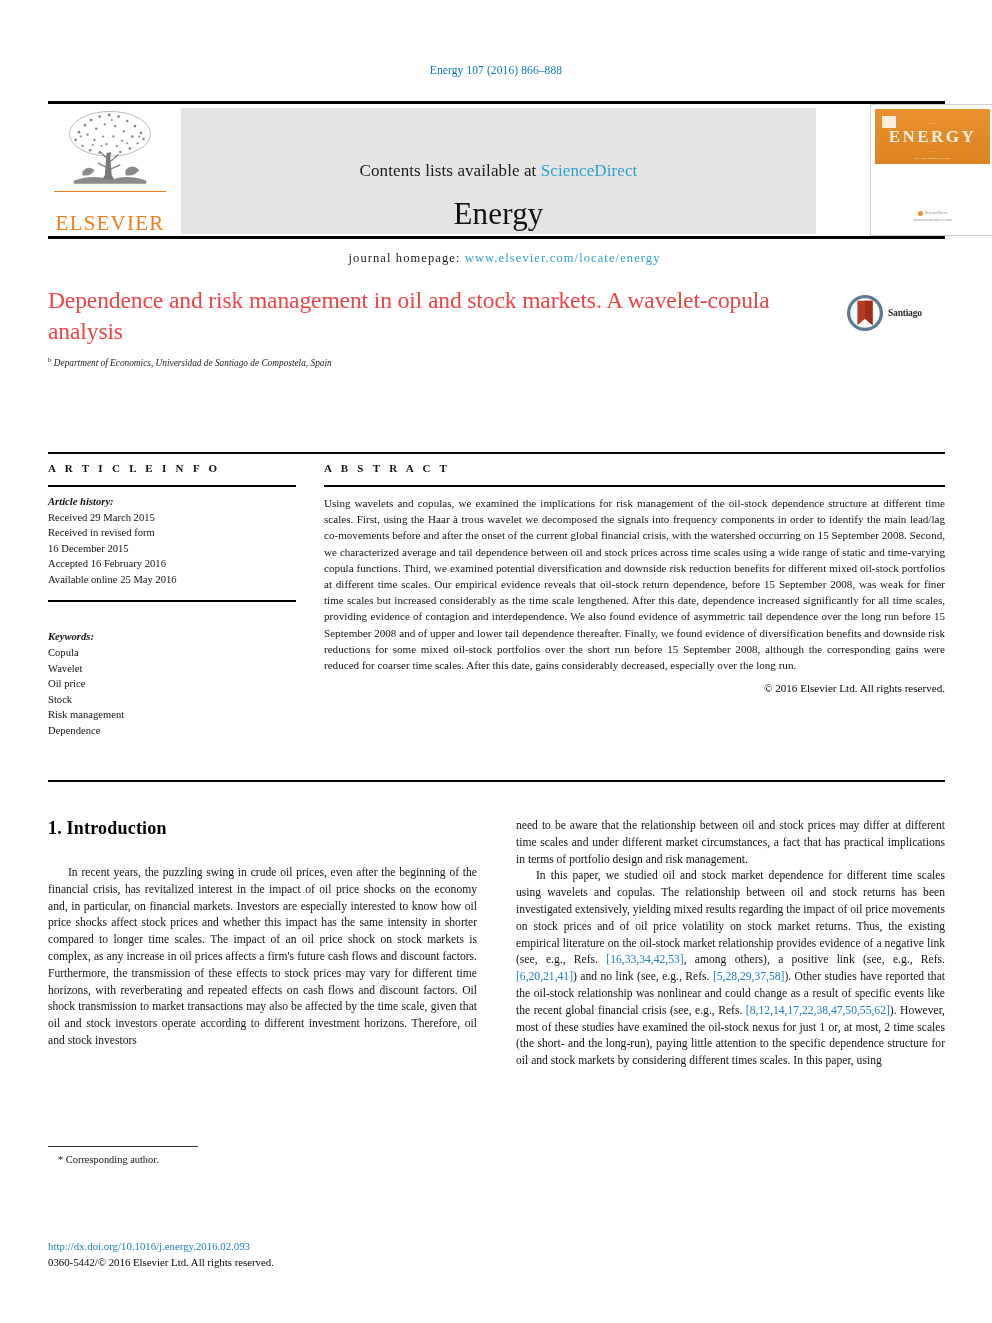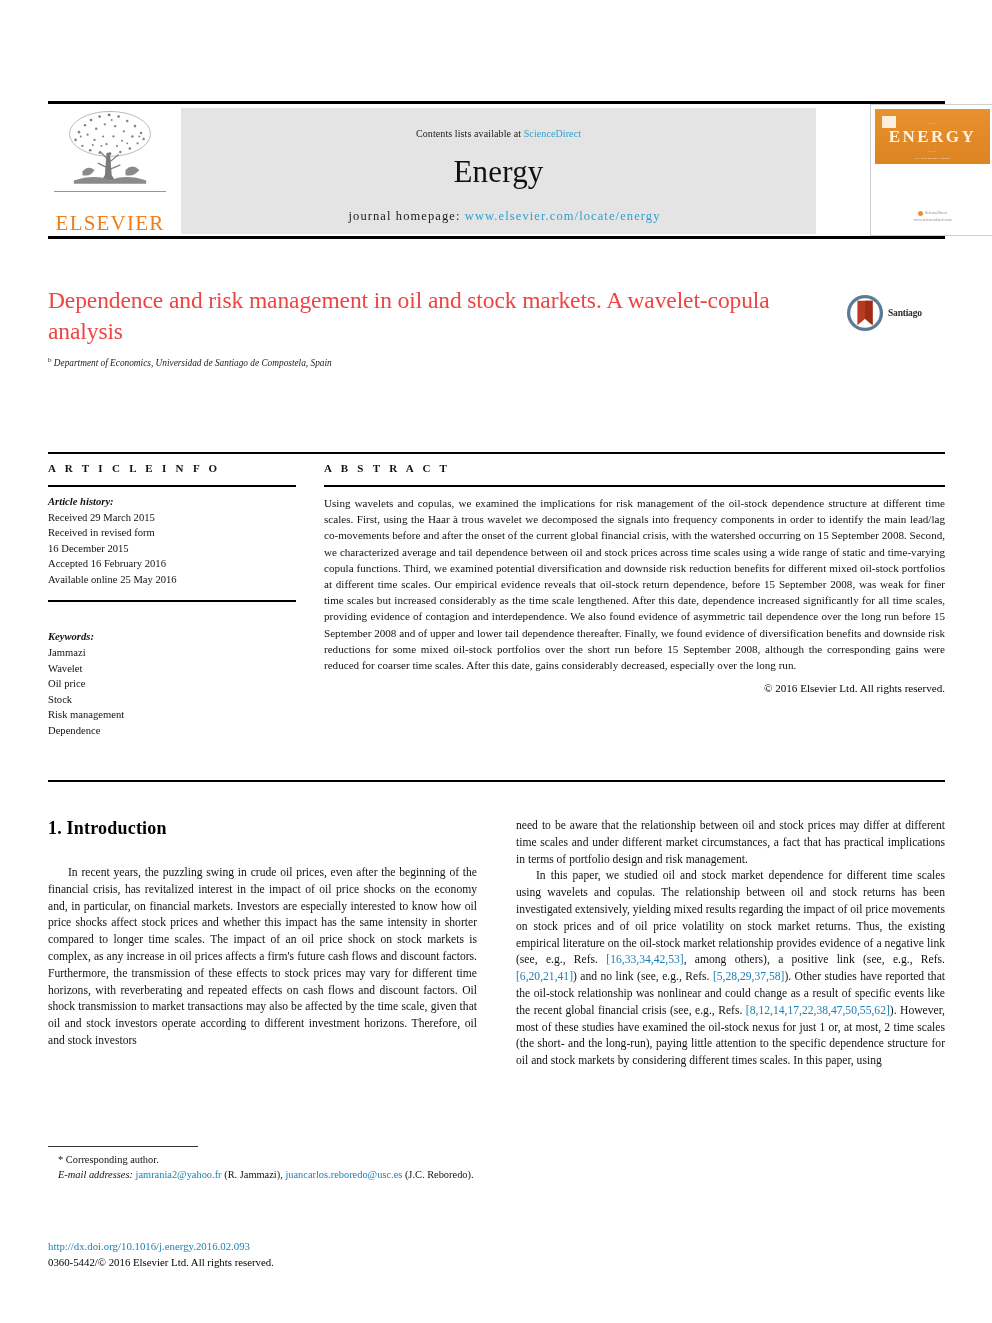--- a/index.html
+++ b/index.html
@@ -66,24 +66,25 @@
   }
 
   .grey-band {
     position: absolute;
     left: 133px; top: 7px;
     width: 635px; height: 126px;
     background: #e4e4e4;
     text-align: center;
   }
   .contents-line {
-    font-size: 10px;
+    font-size: 17px;
     color: #1a1a1a;
     padding-top: 20px;
     letter-spacing: .1px;
+    margin-top: 33px;
   }
   .contents-line .sd { color: #2f9fd0; }
   .journal-title {
     font-size: 31px;
     margin-top: 15px;
     letter-spacing: .2px;
     color: #111;
   }
   .homepage-line {
     font-size: 12.5px;
@@ -267,20 +268,21 @@
     font-size: 10.8px;
     line-height: 1.5;
   }
   .doi-link { color: #1a7fb5; }
 </style>
 </head>
 <body>
 
 <div class="page">
 
+  <div class="runhead">Energy 107 (2016) 866–888</div>
 
   <div class="masthead">
     <div class="rule-top"></div>
     <div class="rule-bottom"></div>
 
     <div class="elsevier-logo">
       <svg class="tree-svg" viewBox="0 0 112 94">
         <g fill="#6b6b6b">
           <ellipse cx="56" cy="30" rx="47" ry="26" fill="none" stroke="#7a7a7a" stroke-width="0.6"></ellipse>
           <g opacity="0.85">
@@ -386,21 +388,21 @@
           <div>Received in revised form</div>
           <div>16 December 2015</div>
           <div>Accepted 16 February 2016</div>
           <div>Available online 25 May 2016</div>
         </div>
     </div>
     <div class="hr-thin lower"></div>
     <div class="info-body">
       <div class="kw-head">Keywords:</div>
       <div class="kw-list">
-          <div>Jammazi</div>
+          <div>Copula</div>
           <div>Wavelet</div>
           <div>Oil price</div>
           <div>Stock</div>
           <div>Risk management</div>
           <div>Dependence</div>
         </div>
     </div>
   </div>
 
   <div class="abs-col">
@@ -420,27 +422,20 @@
       <p class="body-p">In this paper, we studied oil and stock market dependence for different time scales using wavelets and copulas. The relationship between oil and stock returns has been investigated extensively, yielding mixed results regarding the impact of oil price movements on stock prices and of oil price volatility on stock market returns. Thus, the existing empirical literature on the oil-stock market relationship provides evidence of a negative link (see, e.g., Refs. <span class="lnk">[16,33,34,42,53]</span>, among others), a positive link (see, e.g., Refs. <span class="lnk">[6,20,21,41]</span>) and no link (see, e.g., Refs. <span class="lnk">[5,28,29,37,58]</span>). Other studies have reported that the oil-stock relationship was nonlinear and could change as a result of specific events like the recent global financial crisis (see, e.g., Refs. <span class="lnk">[8,12,14,17,22,38,47,50,55,62]</span>). However, most of these studies have examined the oil-stock nexus for just 1 or, at most, 2 time scales (the short- and the long-run), paying little attention to the specific dependence structure for oil and stock markets by considering different times scales. In this paper, using</p>
     </div>
   </div>
 
   <div class="fn-rule"></div>
   <div class="footnote">
     <div class="fn-indent">
       <span>*</span>
       <span>Corresponding author.</span>
     </div>
-    <div>
-      <span class="fn-indent fn-em">E-mail addresses:</span>
-      <span class="lnk">jamrania2@yahoo.fr</span>
-      <span>(R. Jammazi)</span><span>,</span>
-      <span class="lnk">juancarlos.reboredo@usc.es</span>
-      <span>(J.C. Reboredo).</span>
-    </div>
   </div>
 
   <div class="doi-block">
     <div class="doi-link">http://dx.doi.org/10.1016/j.energy.2016.02.093</div>
     <div>0360-5442/© 2016 Elsevier Ltd. All rights reserved.</div>
   </div>
 
 </div>
 
 </body></html>

